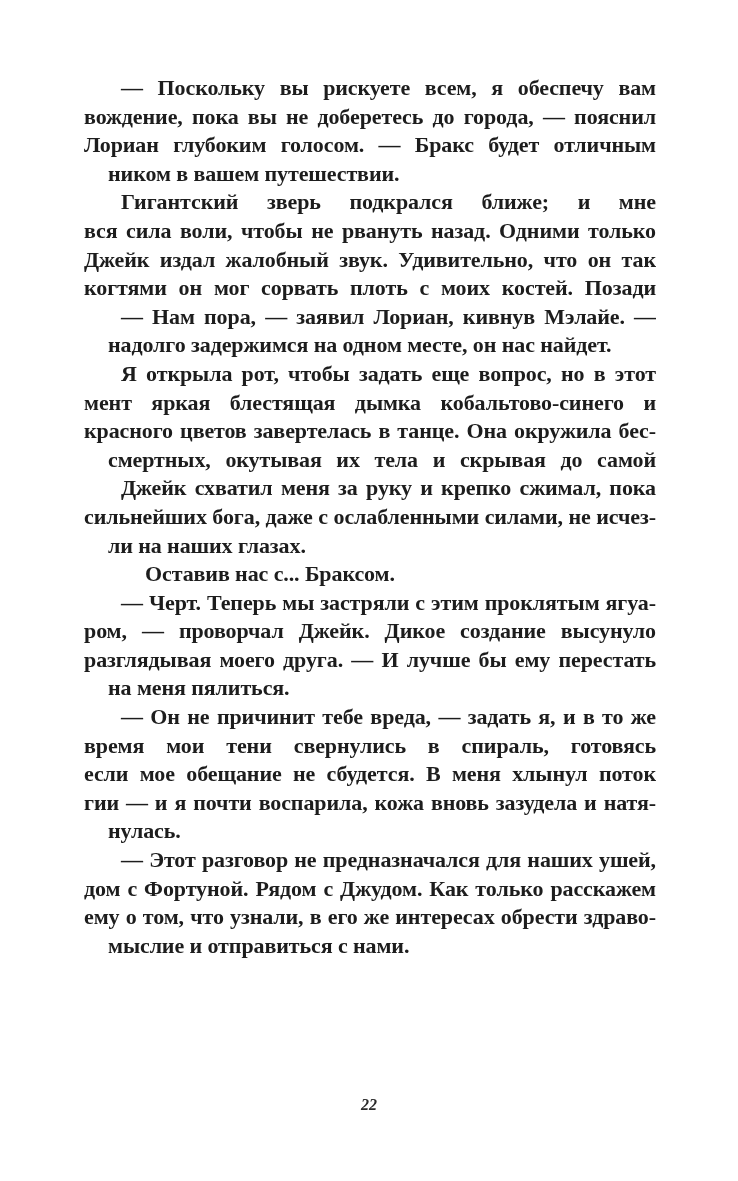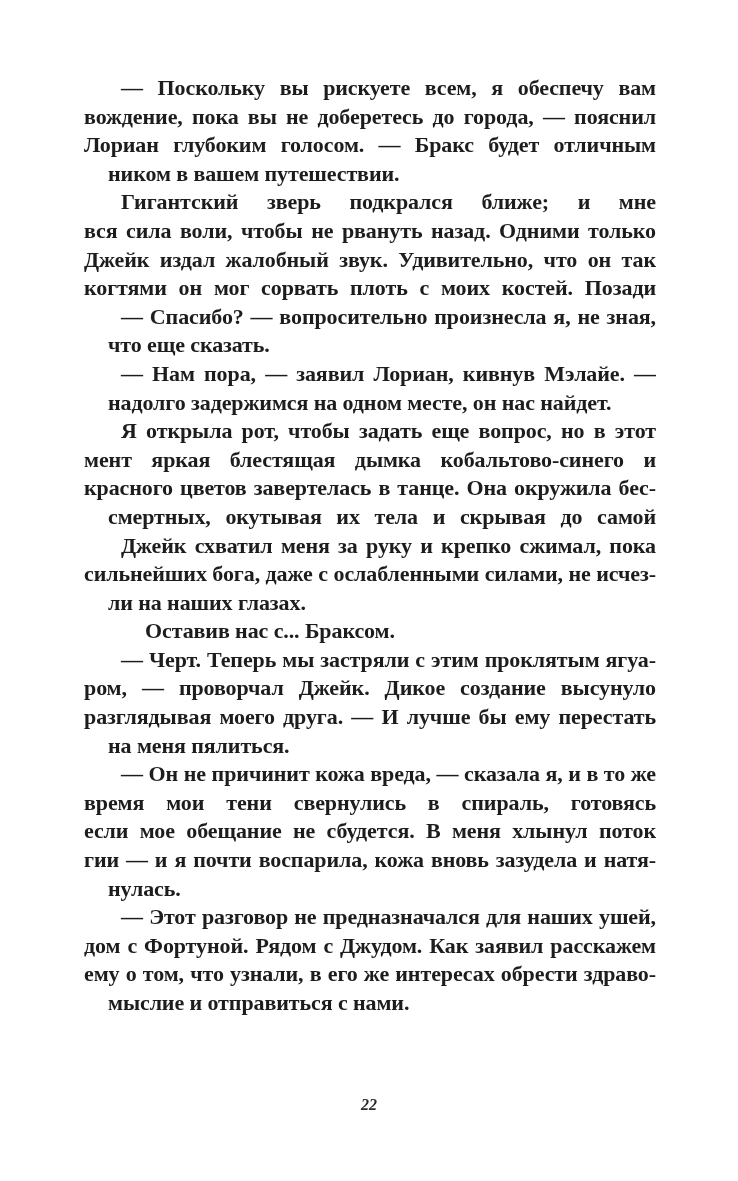--- a/index.html
+++ b/index.html
@@ -70,24 +70,20 @@
         <div class="text-line">Лориан глубоким голосом. — Бракс будет отличным охран-</div>
         <div class="text-line last">ником в вашем путешествии.</div>
       </div>
       <div class="paragraph">
         <div class="text-line first">Гигантский зверь подкрался ближе; и мне потребовалась</div>
         <div class="text-line">вся сила воли, чтобы не рвануть назад. Одними только</div>
         <div class="text-line">Джейк издал жалобный звук. Удивительно, что он так тихо</div>
         <div class="text-line">когтями он мог сорвать плоть с моих костей. Позади меня</div>
       </div>
       <div class="paragraph">
-        <div class="text-line first">— Спасибо? — вопросительно произнесла я, не зная,</div>
-        <div class="text-line last">что еще сказать.</div>
-      </div>
-      <div class="paragraph">
         <div class="text-line first">— Нам пора, — заявил Лориан, кивнув Мэлайе. — Если</div>
         <div class="text-line last">надолго задержимся на одном месте, он нас найдет.</div>
       </div>
       <div class="paragraph">
         <div class="text-line first">Я открыла рот, чтобы задать еще вопрос, но в этот мо-</div>
         <div class="text-line">мент яркая блестящая дымка кобальтово-синего и огненно-</div>
         <div class="text-line">красного цветов завертелась в танце. Она окружила бес-</div>
         <div class="text-line last">смертных, окутывая их тела и скрывая до самой макушки.</div>
       </div>
       <div class="paragraph">
@@ -98,27 +94,27 @@
       <div class="paragraph">
         <div class="text-line first last">Оставив нас с... Браксом.</div>
       </div>
       <div class="paragraph">
         <div class="text-line first">— Черт. Теперь мы застряли с этим проклятым ягуа-</div>
         <div class="text-line">ром, — проворчал Джейк. Дикое создание высунуло язык,</div>
         <div class="text-line">разглядывая моего друга. — И лучше бы ему перестать так</div>
         <div class="text-line last">на меня пялиться.</div>
       </div>
       <div class="paragraph">
-        <div class="text-line first">— Он не причинит кожа вреда, — сказала я, и в то же</div>
+        <div class="text-line first">— Он не причинит тебе вреда, — задать я, и в то же</div>
         <div class="text-line">время мои тени свернулись в спираль, готовясь атаковать,</div>
         <div class="text-line">если мое обещание не сбудется. В меня хлынул поток энер-</div>
         <div class="text-line">гии — и я почти воспарила, кожа вновь зазудела и натя-</div>
         <div class="text-line last">нулась.</div>
       </div>
       <div class="paragraph">
         <div class="text-line first">— Этот разговор не предназначался для наших ушей,</div>
-        <div class="text-line">дом с Фортуной. Рядом с Джудом. Как заявил расскажем</div>
+        <div class="text-line">дом с Фортуной. Рядом с Джудом. Как только расскажем</div>
         <div class="text-line">ему о том, что узнали, в его же интересах обрести здраво-</div>
         <div class="text-line last">мыслие и отправиться с нами.</div>
       </div>
     </div>
   <div class="page-number">22</div>
 </div>
 
 </body></html>

